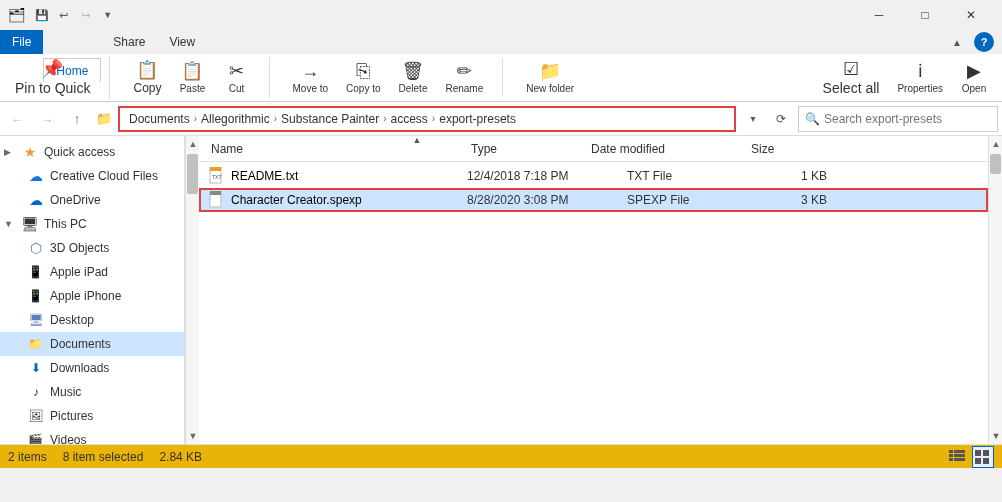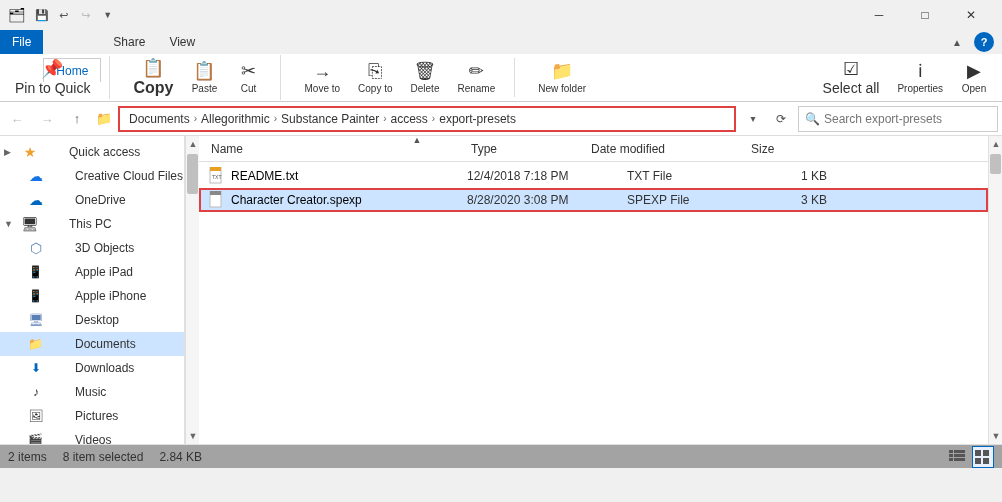--- a/index.html
+++ b/index.html
@@ -124,21 +124,21 @@
       padding: 0 0 0 16px;
       cursor: pointer;
       color: #333;
       gap: 6px;
       font-size: 12px;
     }
     .sidebar-item.selected { background: #cce4ff; }
     .sidebar-item.has-expand { padding-left: 4px; }
     .expand-icon { width: 12px; font-size: 9px; color: #666; flex-shrink: 0; }
     .sidebar-icon { width: 16px; height: 16px; flex-shrink: 0; display: flex; align-items: center; justify-content: center; font-size: 14px; }
-    .sidebar-label { font-size: 12px; white-space: nowrap; overflow: hidden; text-overflow: ellipsis; margin-left: 25px; }
+    .sidebar-label { font-size: 12px; white-space: nowrap; overflow: hidden; text-overflow: ellipsis; }
 
     
     .file-pane {
       flex: 1;
       background: white;
       display: flex;
       flex-direction: column;
       overflow: hidden;
     }
     .file-header {
@@ -184,21 +184,21 @@
     }
     .file-icon { width: 20px; height: 20px; display: flex; align-items: center; justify-content: center; font-size: 14px; margin-right: 4px; flex-shrink: 0; }
     .file-name { width: 236px; overflow: hidden; text-overflow: ellipsis; white-space: nowrap; }
     .file-date { width: 160px; color: #333; }
     .file-type { width: 120px; color: #333; }
     .file-size { width: 80px; color: #333; text-align: right; }
 
     
     .status-bar {
       height: 24px;
-      background: #a3a3a3;
+      background: #eab308;
       border-top: 1px solid #e0e0e0;
       display: flex;
       align-items: center;
       padding: 0 8px;
       gap: 16px;
       font-size: 12px;
       color: #333;
       justify-content: space-between;
     }
     .status-left { display: flex; gap: 16px; }
@@ -286,21 +286,21 @@
   <div class="ribbon-content">
     <div style="display:flex;gap:4px;align-items:center;border-right:1px solid #ddd;padding-right:12px;">
       <div class="ribbon-btn">
         <span class="ribbon-icon">📌</span>
         <span style="font-size:14px;">Pin to Quick</span>
       </div>
     </div>
     <div style="display:flex;gap:4px;align-items:center;border-right:1px solid #ddd;padding-right:12px;">
       <div class="ribbon-btn">
         <span class="ribbon-icon">📋</span>
-        <span style="font-size:16px;font-weight:bold;">Copy</span>
+        <span style="font-size:12px;">Copy</span>
       </div>
       <div class="ribbon-btn">
         <span class="ribbon-icon">📋</span>
         <span style="font-size:10px;">Paste</span>
       </div>
       <div class="ribbon-btn">
         <span class="ribbon-icon">✂</span>
         <span style="font-size:10px;">Cut</span>
       </div>
     </div>

